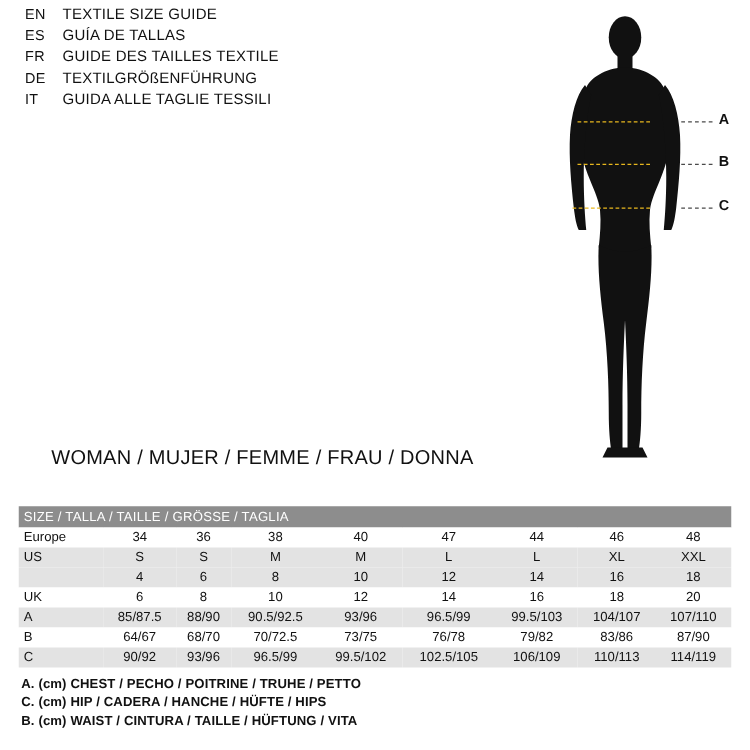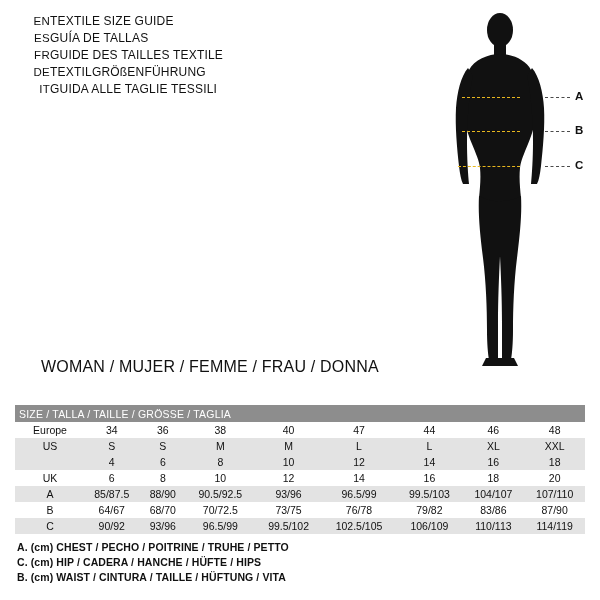--- a/index.html
+++ b/index.html
@@ -12,24 +12,23 @@
     height: 600px;
     font-family: "Liberation Sans", sans-serif;
     color: #1a1a1a;
     position: relative;
     overflow: hidden;
   }
 
   
   .lang-block {
     position: absolute;
-    top: 14px;
+    top: 4px;
     left: 20px;
     width: 300px;
-    text-align: right;
   }
   .lang-row {
     display: flex;
     align-items: baseline;
     height: 17px;
     white-space: nowrap;
   }
   .lang-code {
     width: 30px;
     font-size: 11.5px;
@@ -93,21 +92,21 @@
     margin-top: 24px;
   }
   table.size-table td {
     height: 16px;
     padding: 0 2px;
     text-align: center;
     vertical-align: middle;
     white-space: nowrap;
   }
   table.size-table td.label-col {
-    text-align: center;
+    text-align: left;
     padding-left: 4px;
     width: 62px;
   }
   tr.head-row td {
     background: #8d8d8d;
     color: #ffffff;
     font-weight: normal;
     text-align: left;
     padding-left: 4px;
     letter-spacing: 0.2px;

